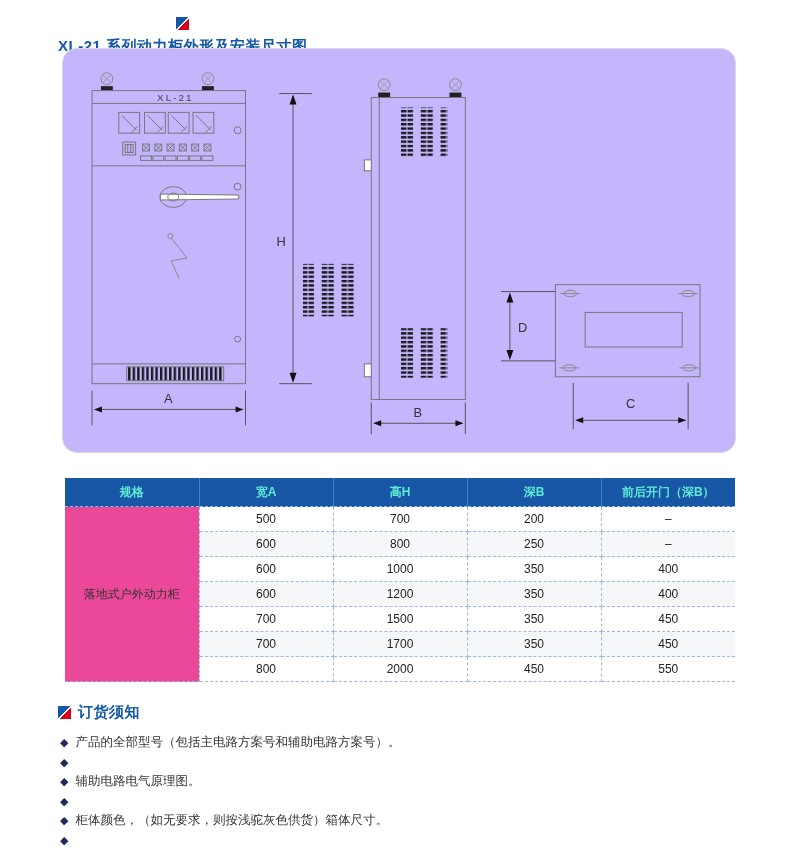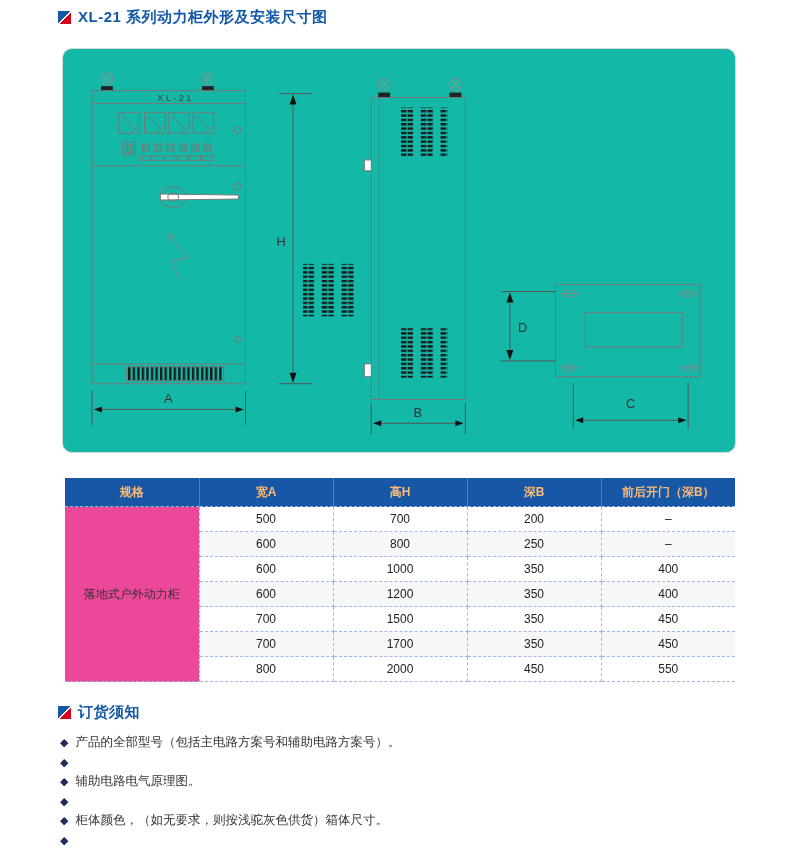--- a/index.html
+++ b/index.html
@@ -11,50 +11,50 @@
   
   .section-head{position:absolute;display:flex;align-items:center;gap:7px;}
   .section-head .tri-icon{
     width:13px;height:13px;flex:0 0 13px;
     background:linear-gradient(135deg,#1358a6 47%,#ffffff 47%,#ffffff 54%,#d6001c 54%);
   }
   .section-head .head-text{font-size:15px;font-weight:bold;color:#1358a6;letter-spacing:.5px;}
   
   .panel{
     position:absolute;left:62px;top:48px;width:672px;height:403px;
-    border:1px solid #d9d9d9;border-radius:10px;background:#14b8a6;
+    border:1px solid #d9d9d9;border-radius:15px;background:#c4b5fd;
   }
   .panel svg{display:block;}
   svg text{font-family:"Liberation Sans","DejaVu Sans",sans-serif;}
   .dim-label{font-size:13px;fill:#333;}
   .cab-label{font-size:10px;fill:#444;letter-spacing:2px;}
   
   .dim-table-wrap{position:absolute;left:65px;top:478px;width:670px;}
   table.dims{border-collapse:collapse;width:670px;table-layout:fixed;}
   table.dims th{
-    height:28px;background:#1757a6;color:#fdba74;font-size:12px;font-weight:bold;
+    height:28px;background:#1757a6;color:#5eead4;font-size:12px;font-weight:bold;
     border-right:1px solid #4c7ec0;text-align:center;padding:0;
   }
   table.dims th:last-child{border-right:none;}
   table.dims td{
     height:24px;font-size:12px;text-align:center;padding:0;color:#222;
     border:1px dashed #9fb8e0;background:#ffffff;
   }
   table.dims tr:nth-child(even) td.data{background:#f6f7f9;}
   table.dims td.spec{background:#ec4899;color:#333;border-left:none;}
   table.dims td:last-child{border-right:none;}
   
   .notes-list{position:absolute;left:60px;top:734px;margin:0;padding:0;list-style:none;width:700px;}
   .notes-list li{display:flex;align-items:flex-start;gap:7px;height:19.6px;font-size:12.5px;color:#333;line-height:17px;}
   .notes-list .diamond{color:#1d2a5a;font-size:11px;line-height:17px;}
 </style>
 </head>
 <body>
 
-<div class="section-head" style="left:58px;top:8px;">
+<div class="section-head" style="left:58px;top:17px;flex-direction:column;">
   <span class="tri-icon"></span>
   <span class="head-text">XL-21 系列动力柜外形及安装尺寸图</span>
 </div>
 
 <div class="panel">
 <svg width="672" height="403" viewBox="0 0 676 407">
   <defs>
     <pattern id="lv" patternUnits="userSpaceOnUse" width="20" height="4.4">
       <rect x="0" y="0" width="5.5" height="2.4" fill="#1a1a1a"></rect>
       <rect x="6.6" y="0" width="5.5" height="2.4" fill="#1a1a1a"></rect>

